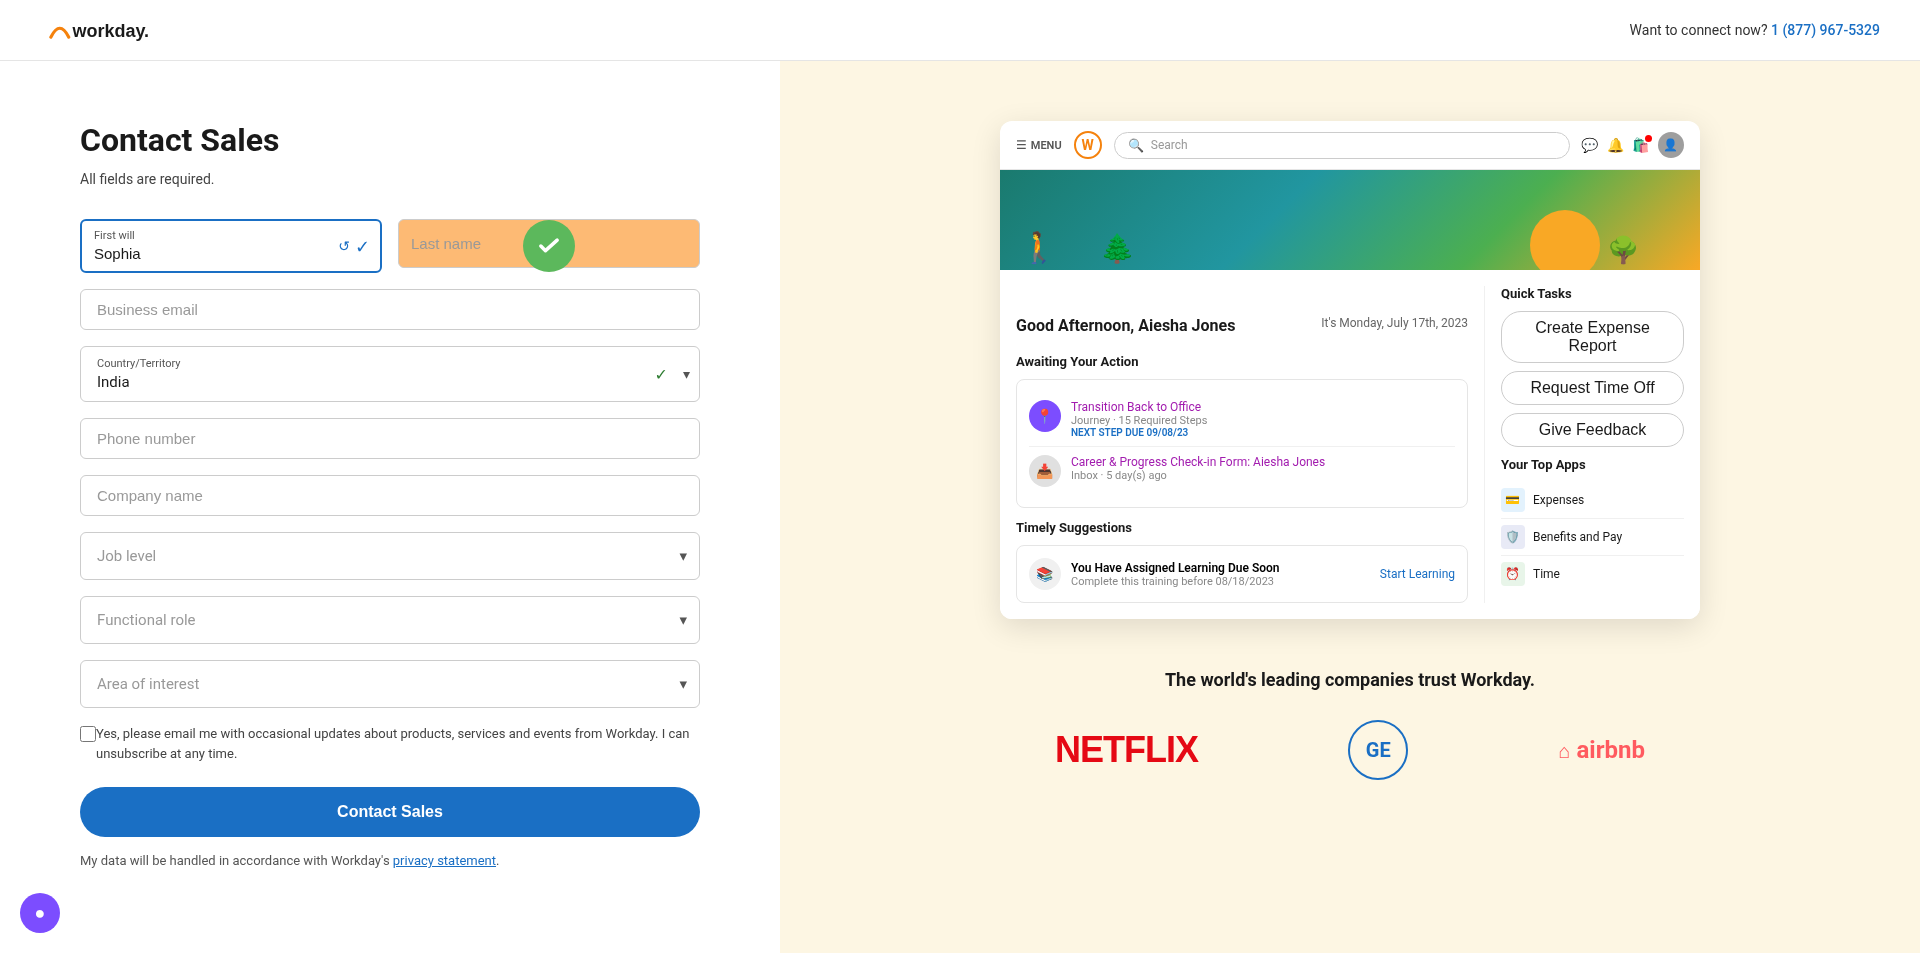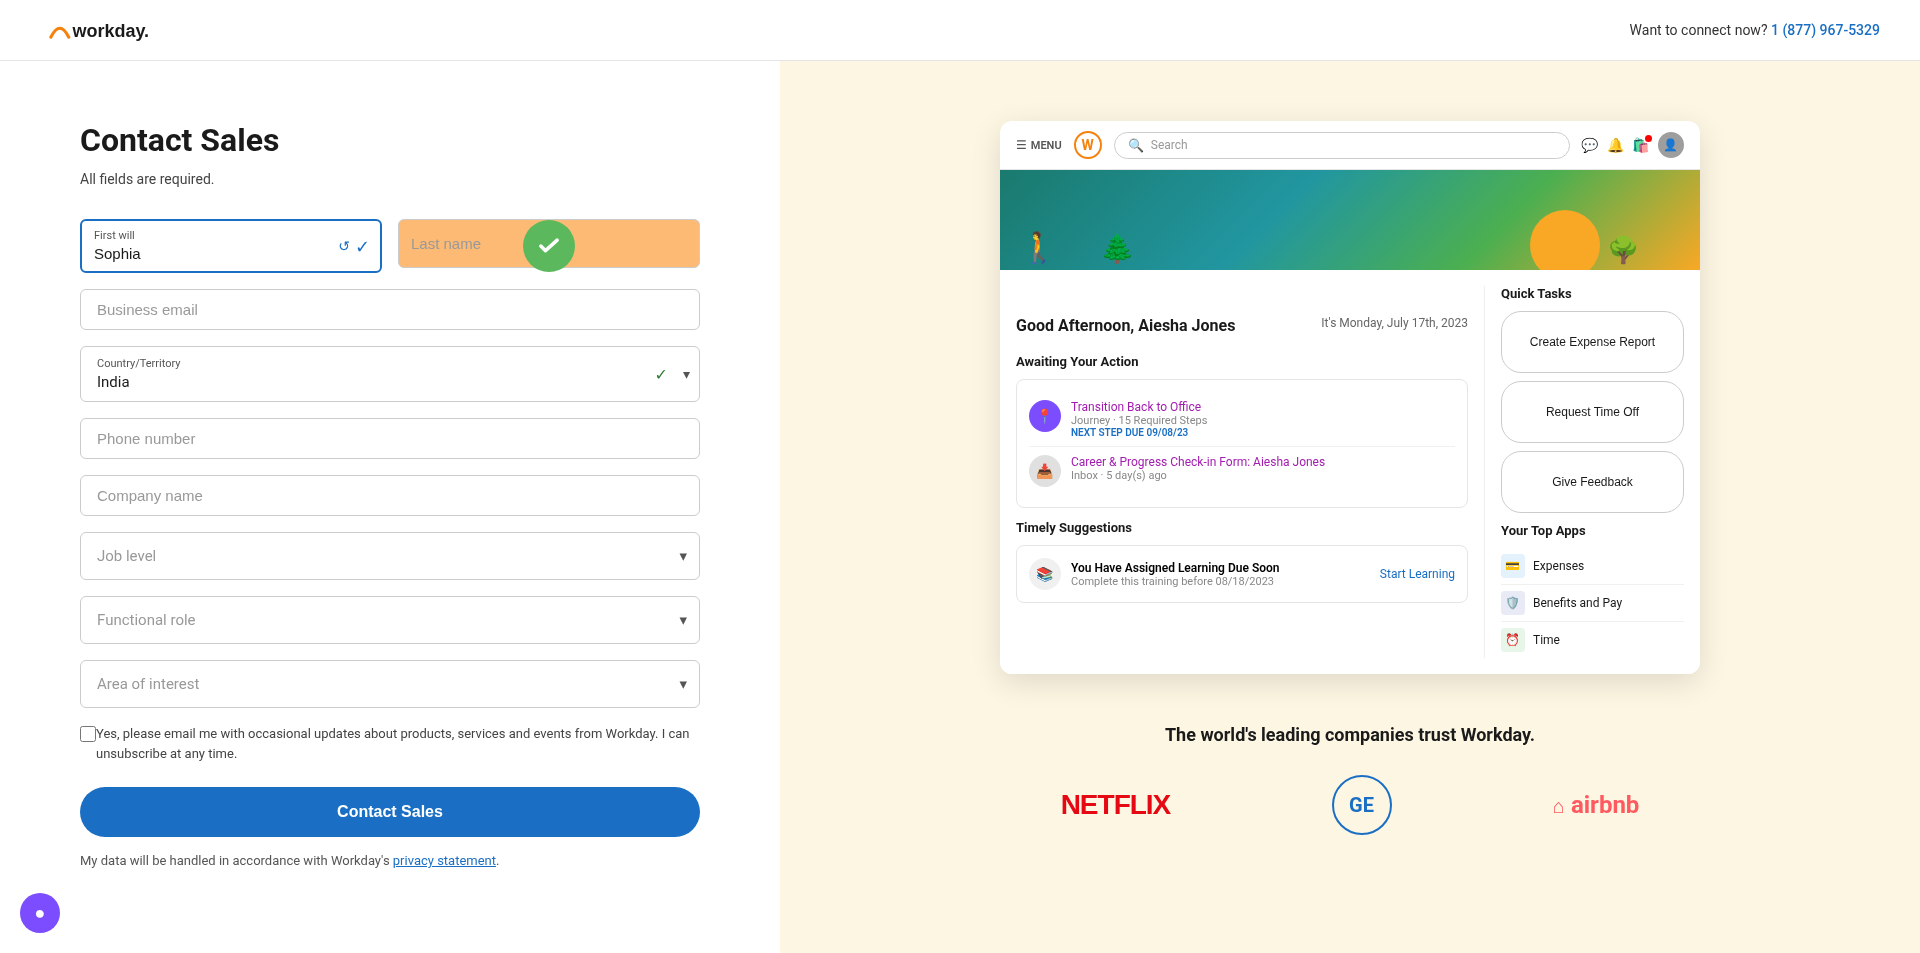--- a/index.html
+++ b/index.html
@@ -405,25 +405,25 @@
     .task-icon.gray { background: #e0e0e0; color: #666; font-size: 14px; }
 
     .task-text { flex: 1; }
     .task-name { font-size: 12px; font-weight: 400; color: #a21caf; }
     .task-sub { font-size: 11px; color: #888; }
     .task-due { font-size: 10px; color: #1a6fc4; font-weight: 600; }
 
     .quick-btn {
       display: block;
       width: 100%;
-      padding: 23px 12px;
+      padding: 7px 12px;
       border: 1px solid #ccc;
       border-radius: 20px;
       background: #fff;
-      font-size: 12px;
+      font-size: 16px;
       color: #1a1a1a;
       text-align: center;
       margin-bottom: 8px;
       cursor: pointer;
     }
 
     .timely-card {
       border: 1px solid #e5e5e5;
       border-radius: 8px;
       padding: 12px;
@@ -473,21 +473,21 @@
     }
 
     .logos-row {
       display: flex;
       justify-content: space-around;
       align-items: center;
       gap: 40px;
     }
 
     .netflix-logo {
-      font-size: 28px;
+      font-size: 36px;
       font-weight: 900;
       color: #e50914;
       letter-spacing: -1px;
       font-family: Arial, sans-serif;
     }
 
     .ge-logo {
       width: 60px;
       height: 60px;
       border: 2px solid #1a6fc4;

